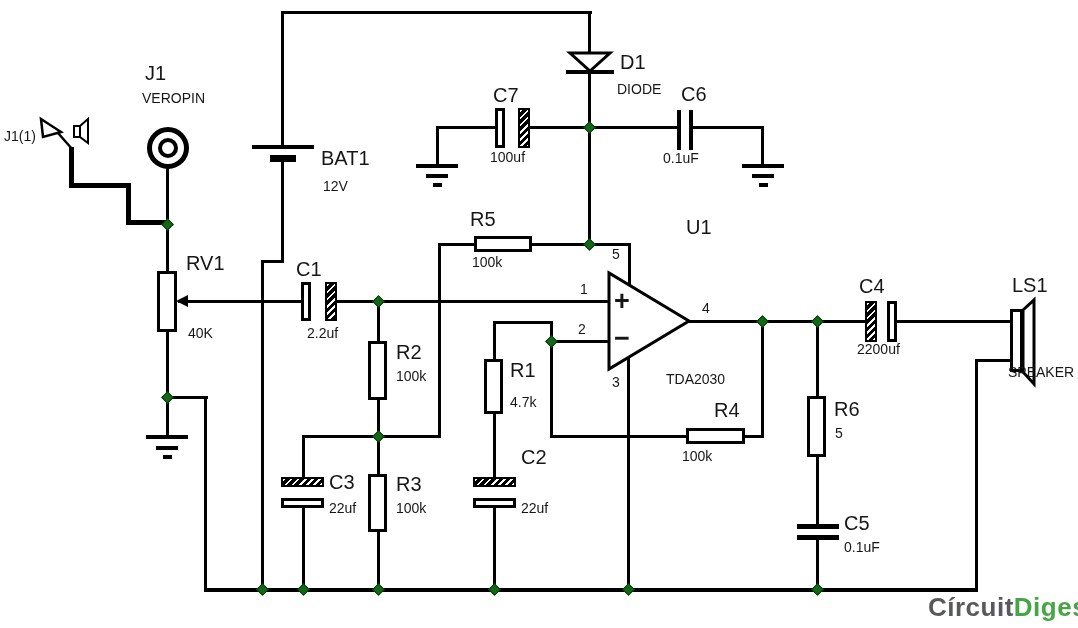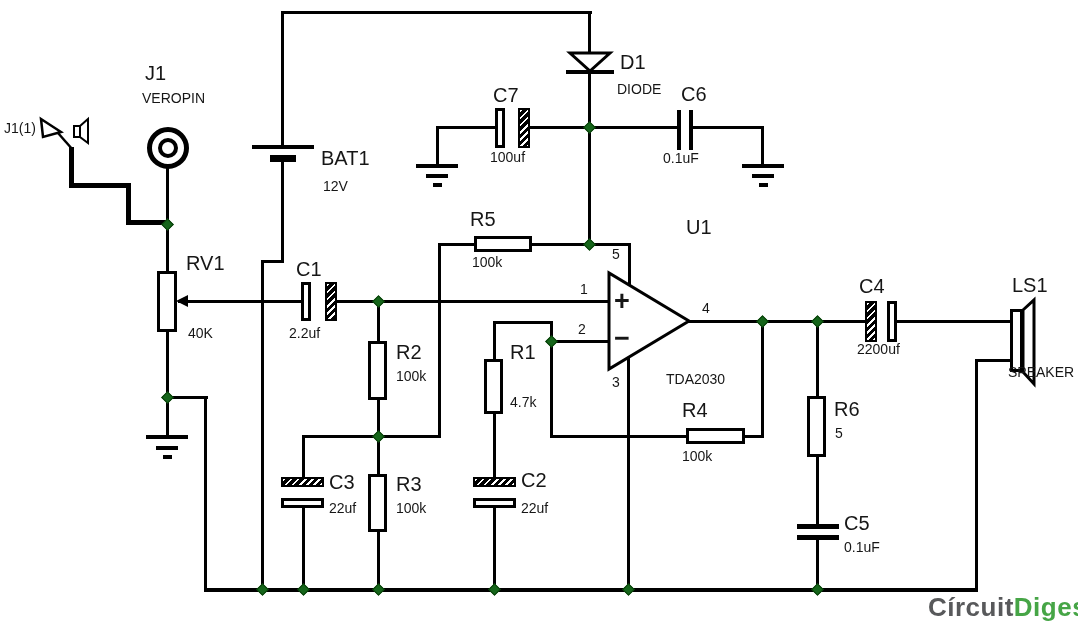--- a/index.html
+++ b/index.html
@@ -173,27 +173,27 @@
   <span class="dot" style="left:813px;top:317px"></span>
   <span class="dot" style="left:258px;top:585px"></span>
   <span class="dot" style="left:299px;top:585px"></span>
   <span class="dot" style="left:374px;top:585px"></span>
   <span class="dot" style="left:490px;top:585px"></span>
   <span class="dot" style="left:624px;top:585px"></span>
   <span class="dot" style="left:813px;top:585px"></span>
 
   <div class="lbl ref" style="left:145px;top:62px">J1</div>
   <div class="lbl val" style="left:142px;top:90px">VEROPIN</div>
-  <div class="lbl val" style="left:4px;top:120px">J1(1)</div>
+  <div class="lbl val" style="left:4px;top:128px">J1(1)</div>
 
   <div class="lbl ref" style="left:186px;top:252px">RV1</div>
   <div class="lbl val" style="left:188px;top:325px">40K</div>
 
   <div class="lbl ref" style="left:296px;top:258px">C1</div>
-  <div class="lbl val" style="left:289px;top:325px">2.2uf</div>
+  <div class="lbl val" style="left:307px;top:325px">2.2uf</div>
 
   <div class="lbl ref" style="left:321px;top:147px">BAT1</div>
   <div class="lbl val" style="left:323px;top:178px">12V</div>
 
   <div class="lbl ref" style="left:493px;top:84px">C7</div>
   <div class="lbl val" style="left:490px;top:149px">100uf</div>
 
   <div class="lbl ref" style="left:620px;top:51px">D1</div>
   <div class="lbl val" style="left:617px;top:81px">DIODE</div>
 
@@ -202,33 +202,33 @@
 
   <div class="lbl ref" style="left:470px;top:208px">R5</div>
   <div class="lbl val" style="left:472px;top:254px">100k</div>
 
   <div class="lbl ref" style="left:686px;top:216px">U1</div>
   <div class="lbl val" style="left:666px;top:371px">TDA2030</div>
 
   <div class="lbl ref" style="left:396px;top:341px">R2</div>
   <div class="lbl val" style="left:396px;top:368px">100k</div>
 
-  <div class="lbl ref" style="left:510px;top:341px">R1</div>
+  <div class="lbl ref" style="left:510px;top:359px">R1</div>
   <div class="lbl val" style="left:510px;top:394px">4.7k</div>
 
   <div class="lbl ref" style="left:329px;top:471px">C3</div>
   <div class="lbl val" style="left:329px;top:500px">22uf</div>
 
   <div class="lbl ref" style="left:396px;top:473px">R3</div>
   <div class="lbl val" style="left:396px;top:500px">100k</div>
 
-  <div class="lbl ref" style="left:521px;top:469px">C2</div>
+  <div class="lbl ref" style="left:521px;top:446px">C2</div>
   <div class="lbl val" style="left:521px;top:500px">22uf</div>
 
-  <div class="lbl ref" style="left:682px;top:399px">R4</div>
+  <div class="lbl ref" style="left:714px;top:399px">R4</div>
   <div class="lbl val" style="left:682px;top:448px">100k</div>
 
   <div class="lbl ref" style="left:859px;top:275px">C4</div>
   <div class="lbl val" style="left:857px;top:341px">2200uf</div>
 
   <div class="lbl ref" style="left:834px;top:398px">R6</div>
   <div class="lbl val" style="left:835px;top:425px">5</div>
 
   <div class="lbl ref" style="left:844px;top:512px">C5</div>
   <div class="lbl val" style="left:844px;top:539px">0.1uF</div>

